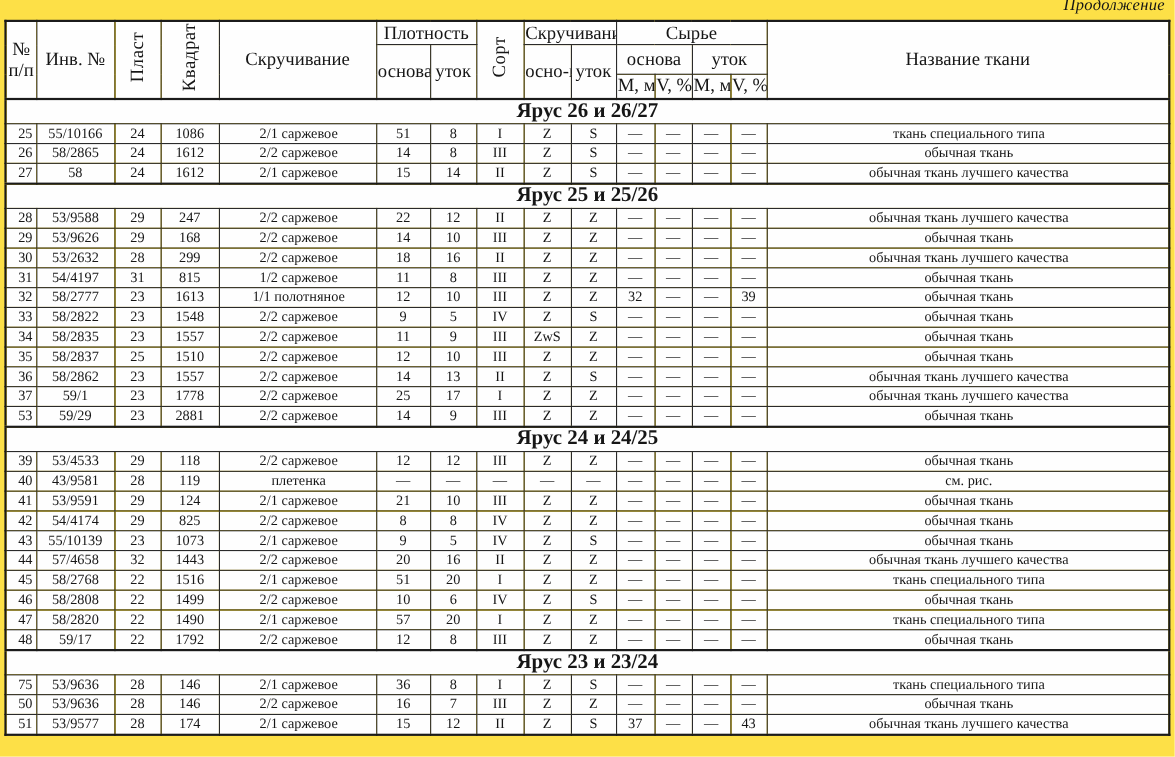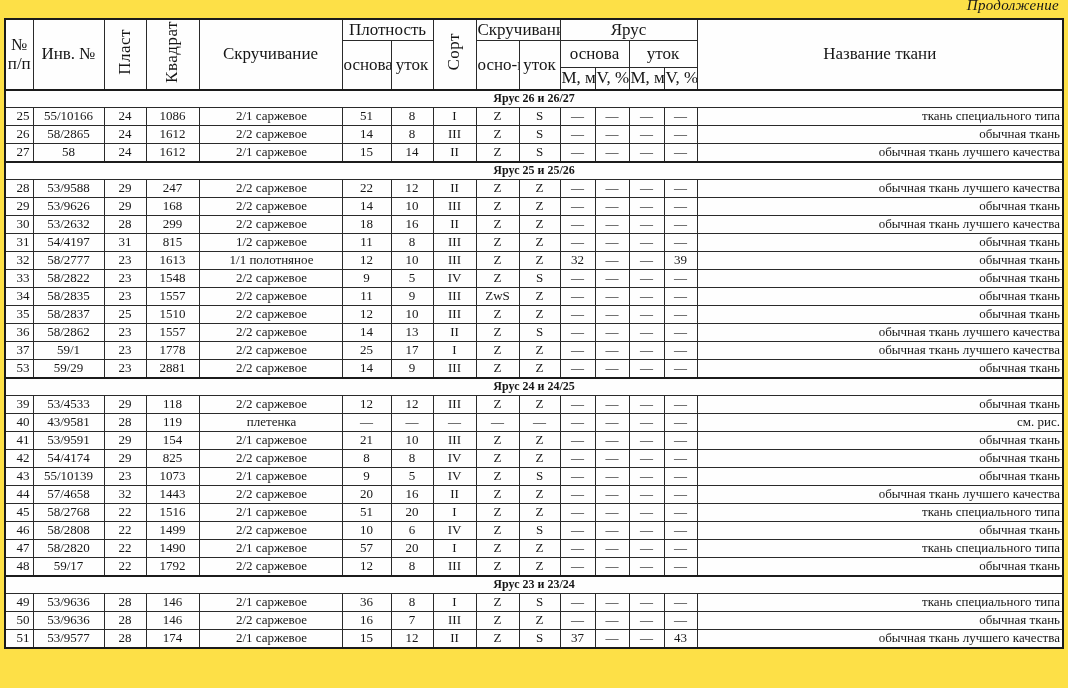--- a/index.html
+++ b/index.html
@@ -51,24 +51,24 @@
   th.vert span {
     display: inline-block;
     writing-mode: vertical-rl;
     transform: rotate(180deg);
     white-space: nowrap;
     letter-spacing: 0.5px;
   }
   tr.data td { height: 17px; }
   td.c0  { text-align: right; padding-right: 3px; }
   td.c4  { text-align: center; padding-left: 4px; }
-  td.c14 { text-align: right; padding-left: 4px; }
+  td.c14 { text-align: center; padding-left: 4px; }
   td.section {
     font-weight: bold;
-    font-size: 12px;
+    font-size: 19px;
     height: 16px;
     text-align: center;
     border-top: 2px solid #1b1b1b;
     border-bottom: 1px solid #2a2a2a;
   }
 </style>
 </head>
 <body>
 
 <div class="sheet">
@@ -96,21 +96,21 @@
     <thead>
       <tr class="h1">
         <th rowspan="3" class="wrap">№ п/п</th>
         <th rowspan="3">Инв. №</th>
         <th rowspan="3" class="vert"><span>Пласт</span></th>
         <th rowspan="3" class="vert"><span>Квадрат</span></th>
         <th rowspan="3">Скручивание</th>
         <th colspan="2">Плотность</th>
         <th rowspan="3" class="vert"><span>Сорт</span></th>
         <th colspan="2">Скручивание</th>
-        <th colspan="4">Ярус</th>
+        <th colspan="4">Сырье</th>
         <th rowspan="3">Название ткани</th>
       </tr>
       <tr class="h2">
         <th rowspan="2">основа</th>
         <th rowspan="2">уток</th>
         <th rowspan="2">осно-ва</th>
         <th rowspan="2">уток</th>
         <th colspan="2">основа</th>
         <th colspan="2">уток</th>
       </tr>
@@ -400,21 +400,21 @@
           <td class="c10">—</td>
           <td class="c11">—</td>
           <td class="c12">—</td>
           <td class="c13">—</td>
           <td class="c14">см. рис.</td>
         </tr>
         <tr class="data">
           <td class="c0">41</td>
           <td class="c1">53/9591</td>
           <td class="c2">29</td>
-          <td class="c3">154</td>
+          <td class="c3">124</td>
           <td class="c4">2/1 саржевое</td>
           <td class="c5">21</td>
           <td class="c6">10</td>
           <td class="c7">III</td>
           <td class="c8">Z</td>
           <td class="c9">Z</td>
           <td class="c10">—</td>
           <td class="c11">—</td>
           <td class="c12">—</td>
           <td class="c13">—</td>
@@ -536,21 +536,21 @@
           <td class="c10">—</td>
           <td class="c11">—</td>
           <td class="c12">—</td>
           <td class="c13">—</td>
           <td class="c14">обычная ткань</td>
         </tr>
         <tr>
           <td colspan="15" class="section">Ярус 23 и 23/24</td>
         </tr>
         <tr class="data">
-          <td class="c0">49</td>
+          <td class="c0">75</td>
           <td class="c1">53/9636</td>
           <td class="c2">28</td>
           <td class="c3">146</td>
           <td class="c4">2/1 саржевое</td>
           <td class="c5">36</td>
           <td class="c6">8</td>
           <td class="c7">I</td>
           <td class="c8">Z</td>
           <td class="c9">S</td>
           <td class="c10">—</td>

